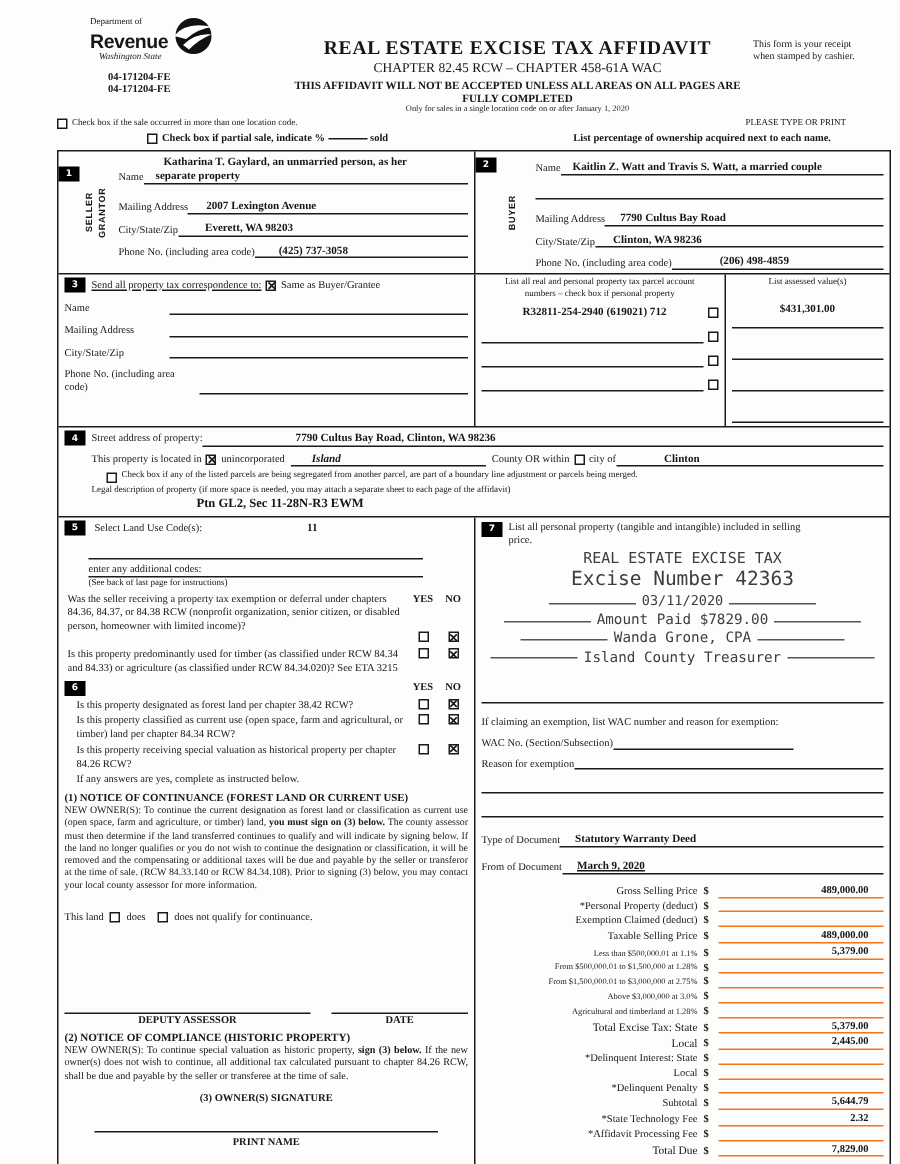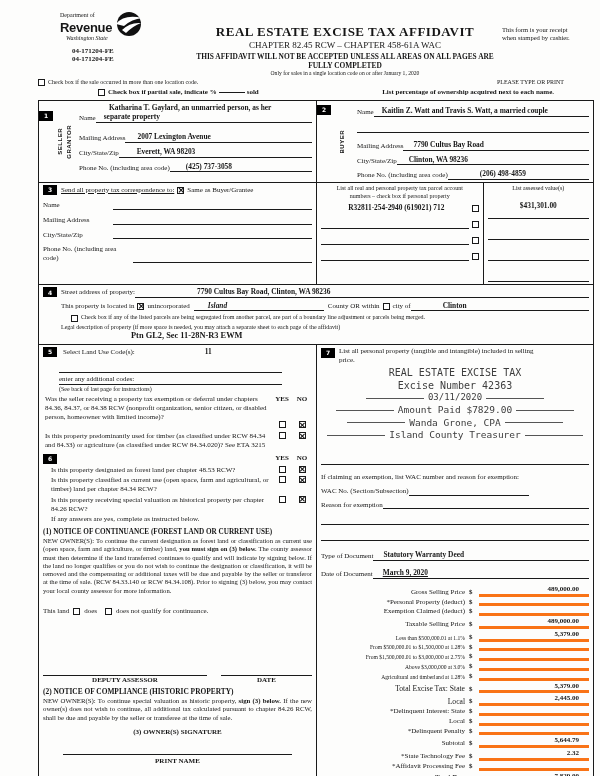--- a/index.html
+++ b/index.html
@@ -33,21 +33,21 @@
   .yesno { width:20px; text-align:center; flex:none; }
   .q { display:flex; align-items:flex-start; margin-top:2px; }
   .q .qt { flex:1; padding-right:3px; }
   .stamp { font-family:"DejaVu Sans Mono", monospace; color:#3d3d3d; text-align:center;
         line-height:1.3; margin-top:2px; }
   .stampline { display:flex; align-items:center; gap:4px; justify-content:center; }
   .stampline .dash { height:1px; background:#555; flex:1; max-width:58px; }
   .mrow { display:flex; align-items:flex-end; margin-top:1px; }
   .mlabel { width:148px; text-align:right; padding-right:4px; flex:none; }
   .mdollar { width:10px; flex:none; font-weight:bold; }
-  .mline { flex:1; border-bottom:3px solid #f97316; text-align:right; padding-right:10px;
+  .mline { flex:1; border-bottom:1px solid #f97316; text-align:right; padding-right:10px;
         font-weight:bold; min-height:8px; }
   .spacer { flex:1; }
   svg.sig { display:block; }
 </style>
 </head>
 <body>
 
 <div class="page">
 
   <div class="row" style="align-items:flex-start;">
@@ -271,21 +271,21 @@
           <span class="yesno"><span class="cb checked"></span></span>
         </div>
 
         <div class="q vmid" style="margin-top:4px;">
           <span class="secbox">6</span>
           <span class="qt"></span>
           <span class="yesno b">YES</span>
           <span class="yesno b">NO</span>
         </div>
         <div class="q">
-          <span class="qt" style="margin-left:8px;">Is this property designated as forest land per chapter 48.53 RCW?</span>
+          <span class="qt" style="margin-left:8px;">Is this property designated as forest land per chapter 38.42 RCW?</span>
           <span class="yesno"><span class="cb"></span></span>
           <span class="yesno"><span class="cb checked"></span></span>
         </div>
         <div class="q">
           <span class="qt" style="margin-left:8px;">Is this property classified as current use (open space, farm and agricultural, or timber) land per chapter 84.34 RCW?</span>
           <span class="yesno"><span class="cb"></span></span>
           <span class="yesno"><span class="cb checked"></span></span>
         </div>
         <div class="q">
           <span class="qt" style="margin-left:8px;">Is this property receiving special valuation as historical property per chapter 84.26 RCW?</span>
@@ -332,21 +332,21 @@
         <div class="row" style="align-items:flex-start;">
           <span class="secbox" style="margin-top:1px;">7</span>
           <div style="margin-left:4px; flex:1;">
             <div>List all personal property (tangible and intangible) included in selling</div>
             <div>price.</div>
           </div>
         </div>
 
         <div class="stamp">
           <div style="font-size:10px;">REAL ESTATE EXCISE TAX</div>
-          <div style="font-size:10px;">Excise Number 42363</div>
+          <div style="font-size:13px;">Excise Number 42363</div>
           <div class="stampline">
               <span class="dash"></span>
               <span style="font-size:9px;">03/11/2020</span>
               <span class="dash"></span>
             </div>
           <div class="stampline">
               <span class="dash"></span>
               <span style="font-size:9.5px;">Amount Paid $7829.00</span>
               <span class="dash"></span>
             </div>
@@ -373,21 +373,21 @@
           <span class="fline"></span>
         </div>
         <div class="fline" style="margin-top:8px;"></div>
         <div class="fline" style="margin-top:8px;"></div>
 
         <div class="row" style="margin-top:9px;">
           <span>Type of Document</span>
           <span class="fline"><span class="val" style="padding-left:8px;">Statutory Warranty Deed</span></span>
         </div>
         <div class="row" style="margin-top:7px;">
-          <span>Date of Document</span>
+          <span>From of Document</span>
           <span class="fline"><span class="val" style="padding-left:8px;text-decoration:underline;">March 9, 2020</span></span>
         </div>
 
         <div class="mrow" style="margin-top:6px;">
           <span class="mlabel">Gross Selling Price</span>
           <span class="mdollar">$</span>
             <span class="mline">489,000.00</span>
         </div>
         <div class="mrow">
           <span class="mlabel">*Personal Property (deduct)</span>

